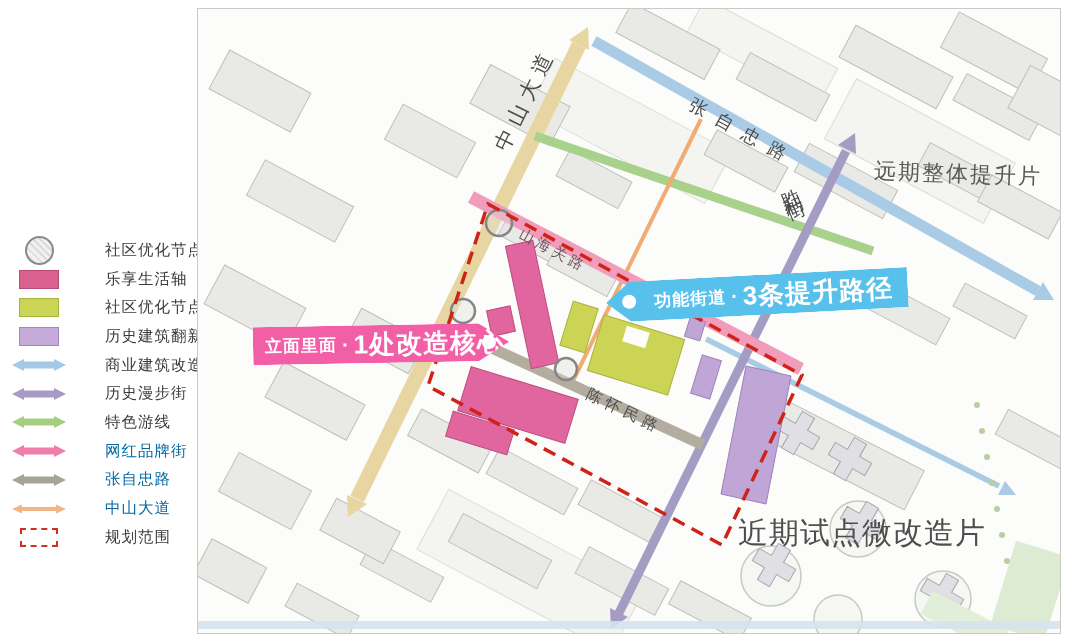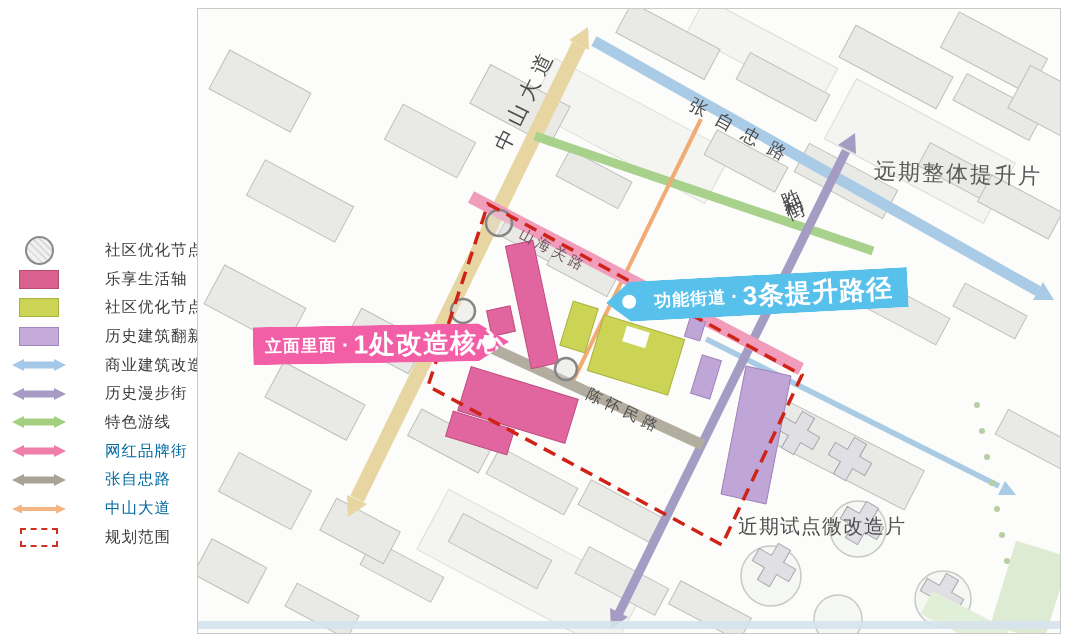--- a/index.html
+++ b/index.html
@@ -23,21 +23,21 @@
   .map{position:absolute;left:197px;top:8px;width:862px;height:624px;border:1px solid #c9c9c7;
        background:#fcfcfa;overflow:hidden;}
   .mlabel{position:absolute;white-space:nowrap;transform-origin:center center;color:#4a4a4a;}
   .l-zhongshan{left:271px;top:76px;font-size:21px;letter-spacing:7px;font-weight:500;transform:rotate(-64deg);}
   .l-zhangzizhong{left:485px;top:111px;font-size:18px;letter-spacing:12px;font-weight:500;transform:rotate(29deg);}
   .l-shengli{left:588px;top:164px;font-size:19px;letter-spacing:6px;font-weight:500;
              writing-mode:vertical-rl;transform:rotate(-23deg);height:92px;}
   .l-shanhaiguan{left:318px;top:232px;font-size:14.5px;letter-spacing:4px;color:#6d5560;transform:rotate(28deg);}
   .l-chenhuaimin{left:385px;top:392px;font-size:15.5px;letter-spacing:5px;color:#4e4e4e;transform:rotate(26deg);}
   .l-far{left:676px;top:150px;font-size:22px;letter-spacing:2px;color:#585858;transform:rotate(2deg);}
-  .l-near{left:540px;top:504px;font-size:20px;letter-spacing:1px;color:#4e4e4e;text-align:center;}
+  .l-near{left:540px;top:504px;font-size:30px;letter-spacing:1px;color:#4e4e4e;text-align:center;}
 
   
   .callout{position:absolute;display:flex;align-items:center;color:#fff;transform-origin:center;}
   .co-facade{left:55px;top:316px;width:256px;height:38px;background:#f35fa7;transform:rotate(-1deg);
     clip-path:polygon(0 0,88% 0,100% 50%,88% 100%,0 100%);padding-left:12px;box-sizing:border-box;}
   .co-street{left:408px;top:266px;width:302px;height:40px;background:#57c1eb;transform:rotate(-3deg);
     clip-path:polygon(0 50%,8% 0,100% 0,100% 100%,8% 100%);padding-left:48px;box-sizing:border-box;}
   .co-prefix{font-size:17px;font-weight:700;letter-spacing:1px;}
   .co-sep{font-size:20px;font-weight:700;margin:0 5px;}
   .co-main{font-size:26px;font-weight:700;letter-spacing:1px;}

